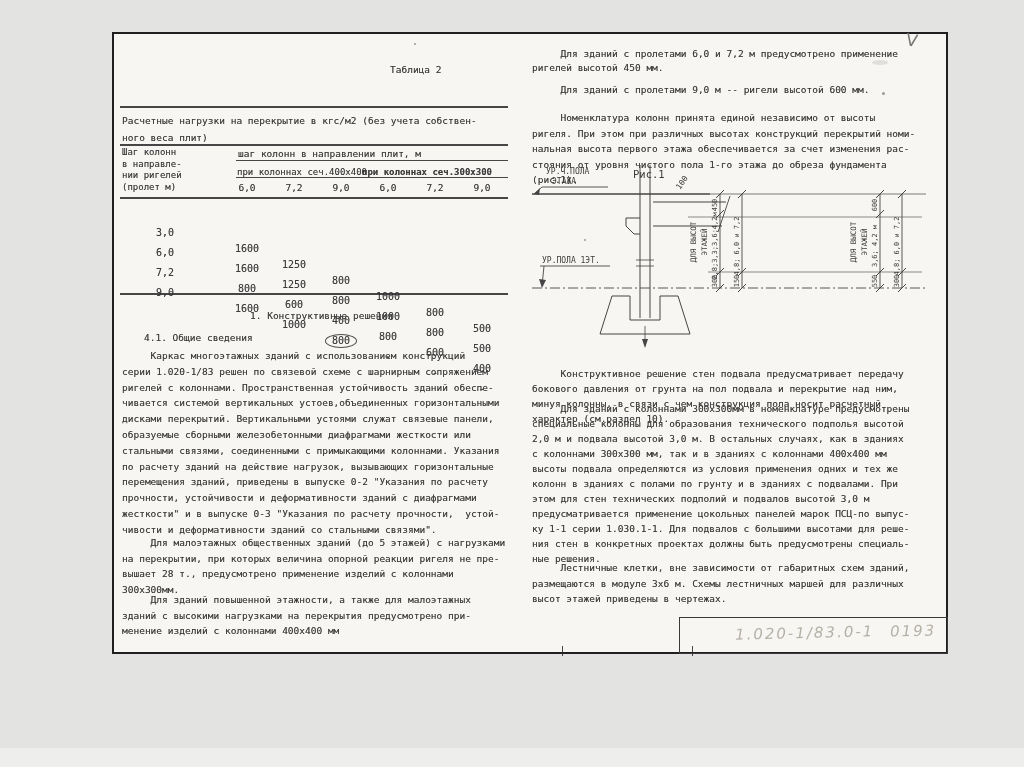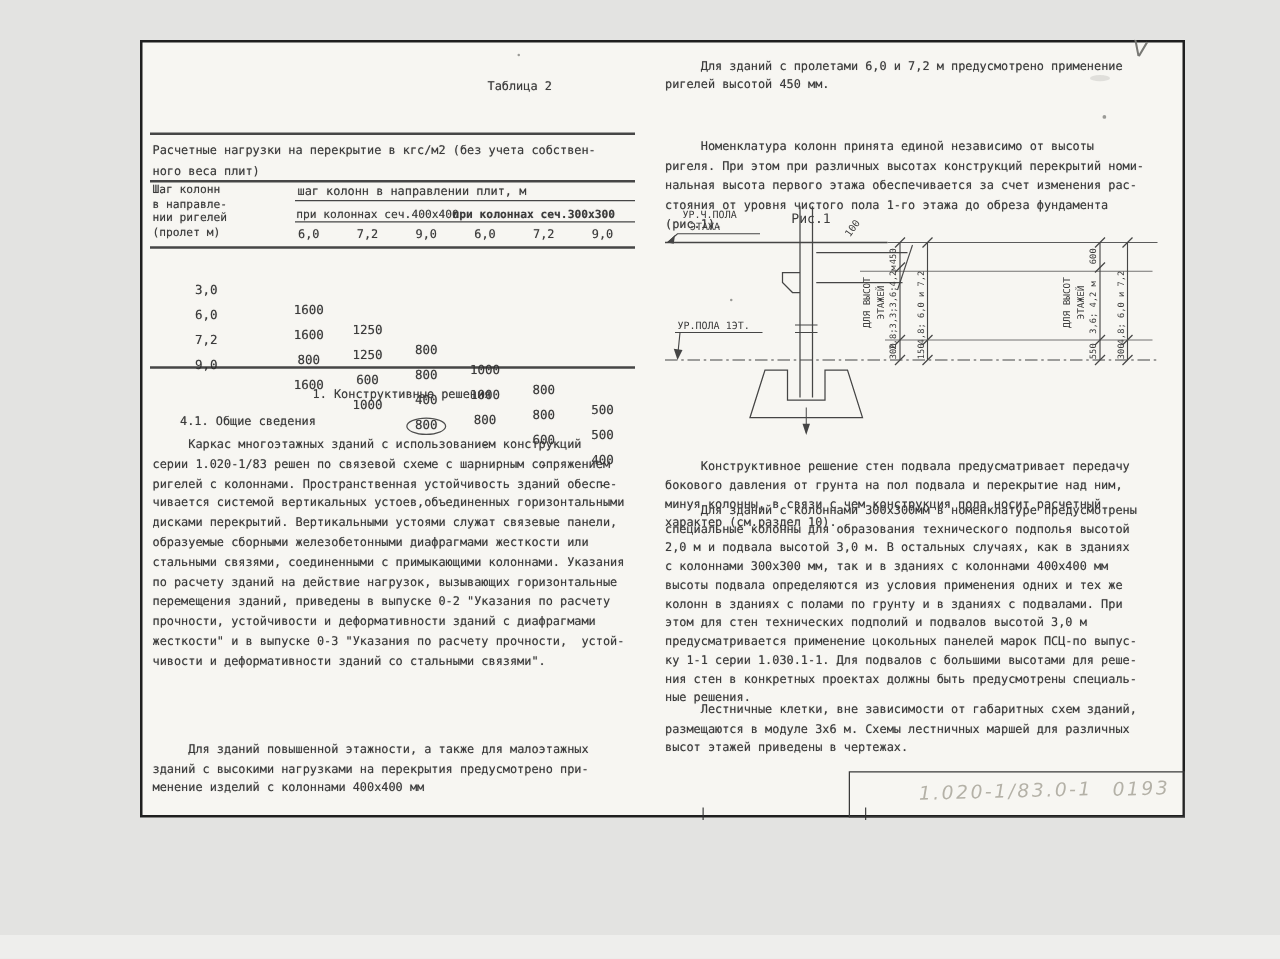--- a/index.html
+++ b/index.html
@@ -109,26 +109,31 @@
 ригелей с колоннами. Пространственная устойчивость зданий обеспе-
 чивается системой вертикальных устоев,объединенных горизонтальными
 дисками перекрытий. Вертикальными устоями служат связевые панели,
 образуемые сборными железобетонными диафрагмами жесткости или
 стальными связями, соединенными с примыкающими колоннами. Указания
 по расчету зданий на действие нагрузок, вызывающих горизонтальные
 перемещения зданий, приведены в выпуске 0-2 "Указания по расчету
 прочности, устойчивости и деформативности зданий с диафрагмами
 жесткости" и в выпуске 0-3 "Указания по расчету прочности,  устой-
 чивости и деформативности зданий со стальными связями".</div>
+    <div class="t" style="left:8px;top:501px;width:394px;line-height:15.5px;">     Для малоэтажных общественных зданий (до 5 этажей) с нагрузками
+на перекрытии, при которых величина опорной реакции ригеля не пре-
+вышает 28 т., предусмотрено применение изделий с колоннами
+300х300мм.</div>
     <div class="t" style="left:8px;top:558px;width:394px;line-height:15.5px;">     Для зданий повышенной этажности, а также для малоэтажных
 зданий с высокими нагрузками на перекрытия предусмотрено при-
 менение изделий с колоннами 400х400 мм</div>
 
     <div class="t" style="left:418px;top:13px;width:416px;line-height:14px;">     Для зданий с пролетами 6,0 и 7,2 м предусмотрено применение
 ригелей высотой 450 мм.</div>
+    <div class="t" style="left:418px;top:48px;width:416px;">     Для зданий с пролетами 9,0 м -- ригели высотой 600 мм.</div>
     <div class="t" style="left:418px;top:76px;width:416px;line-height:15.5px;">     Номенклатура колонн принята единой независимо от высоты
 ригеля. При этом при различных высотах конструкций перекрытий номи-
 нальная высота первого этажа обеспечивается за счет изменения рас-
 стояния от уровня чистого пола 1-го этажа до обреза фундамента
 (рис.1).</div>
     <div class="t" style="left:418px;top:308px;width:416px;line-height:15px;margin-top:24px;">     Конструктивное решение стен подвала предусматривает передачу
 бокового давления от грунта на пол подвала и перекрытие над ним,
 минуя колонны, в связи с чем конструкция пола носит расчетный
 характер (см.раздел 10).</div>
     <div class="t" style="left:418px;top:367px;width:416px;line-height:15px;">     Для зданий с колоннами 300х300мм в номенклатуре предусмотрены

